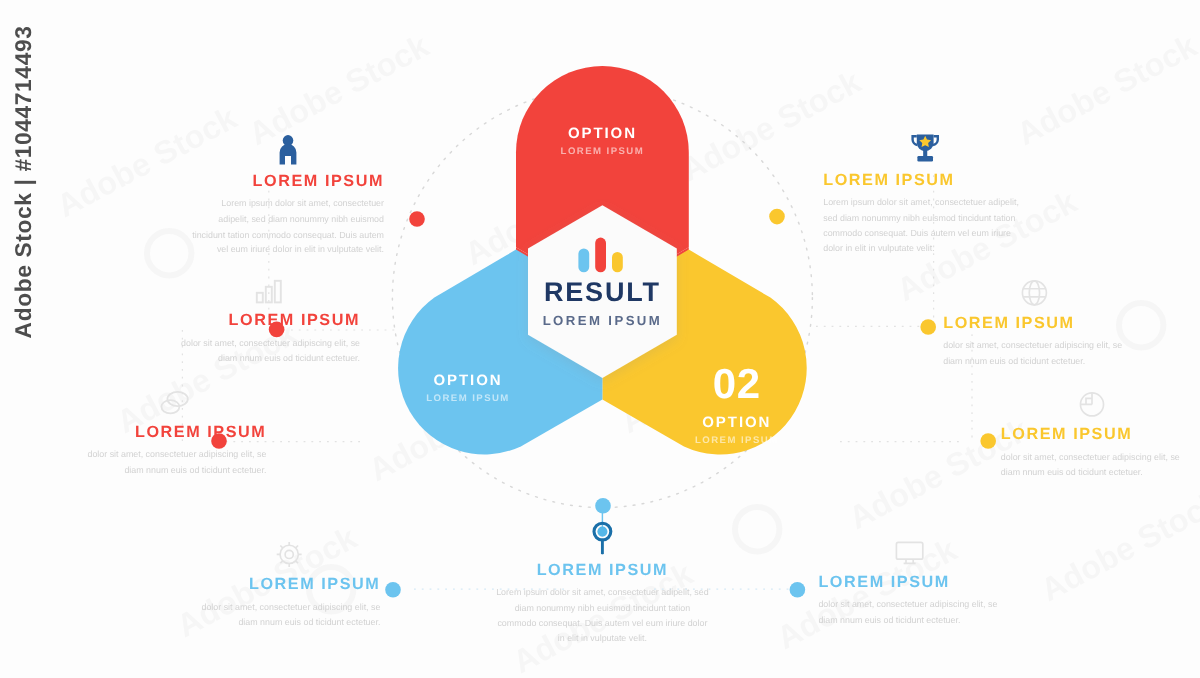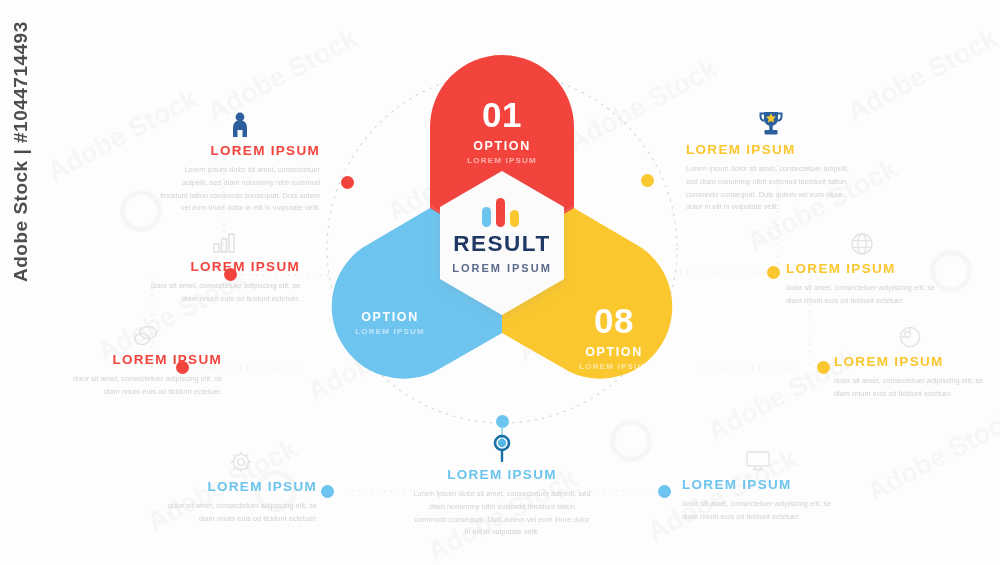--- a/index.html
+++ b/index.html
@@ -172,27 +172,26 @@
         <path d="M210 136
                  L272 172
                  L272 244
                  L210 280
                  L148 244
                  L148 172 Z" fill="#fbfbfb"></path>
       </g>
     </svg>
 
     <div class="petal-label" id="lab01">
-      <div class="petal-num">01</div>
       <div class="petal-opt">OPTION</div>
       <div class="petal-sub">LOREM IPSUM</div>
     </div>
 
     <div class="petal-label" id="lab02">
-      <div class="petal-num">08</div>
+      <div class="petal-num">02</div>
       <div class="petal-opt">OPTION</div>
       <div class="petal-sub">LOREM IPSUM</div>
     </div>
 
     <div class="petal-label" id="lab03">
       <div class="petal-opt">OPTION</div>
       <div class="petal-sub">LOREM IPSUM</div>
     </div>
 
     <div class="center-icon">

